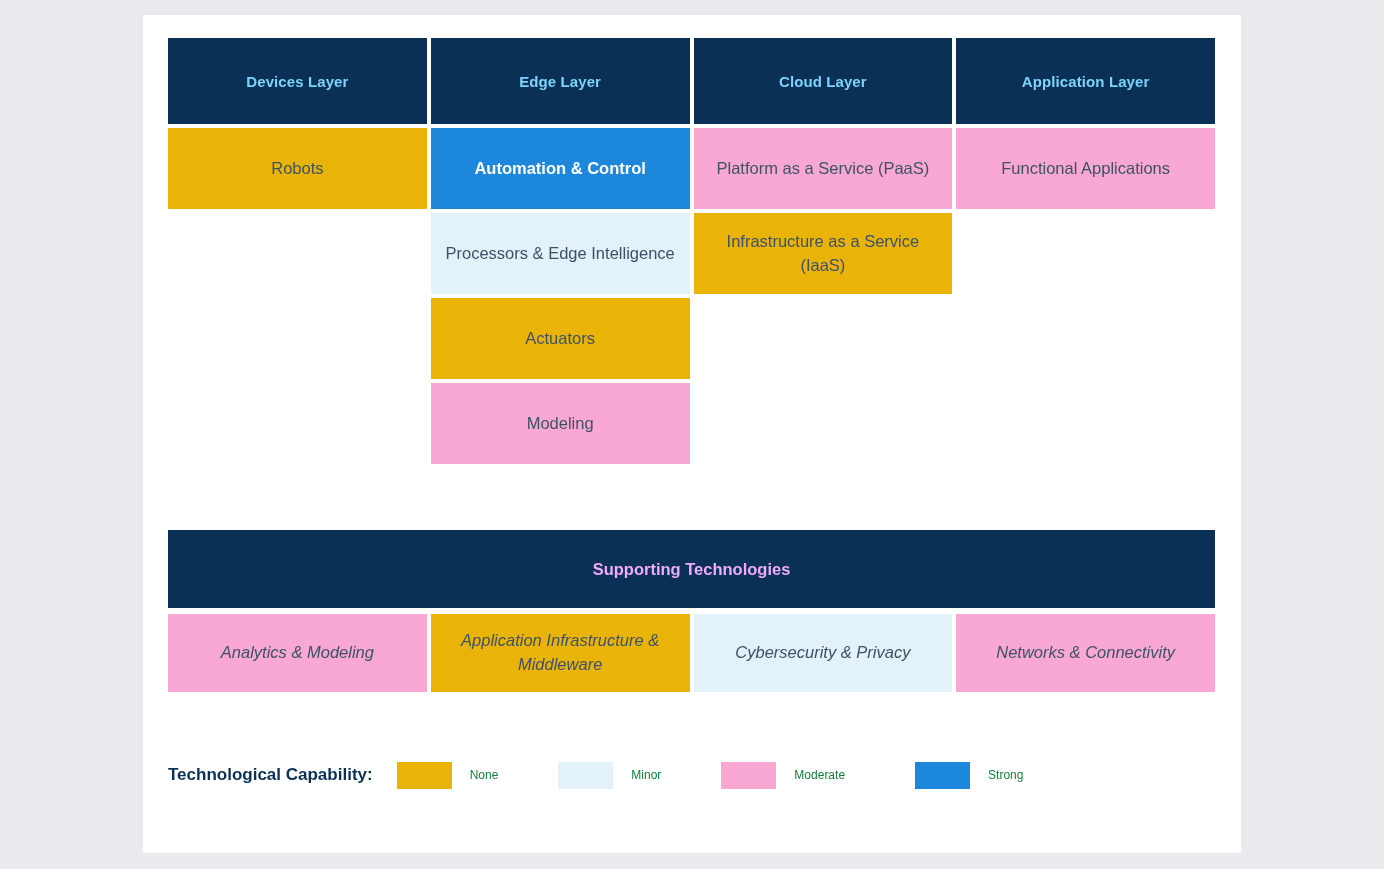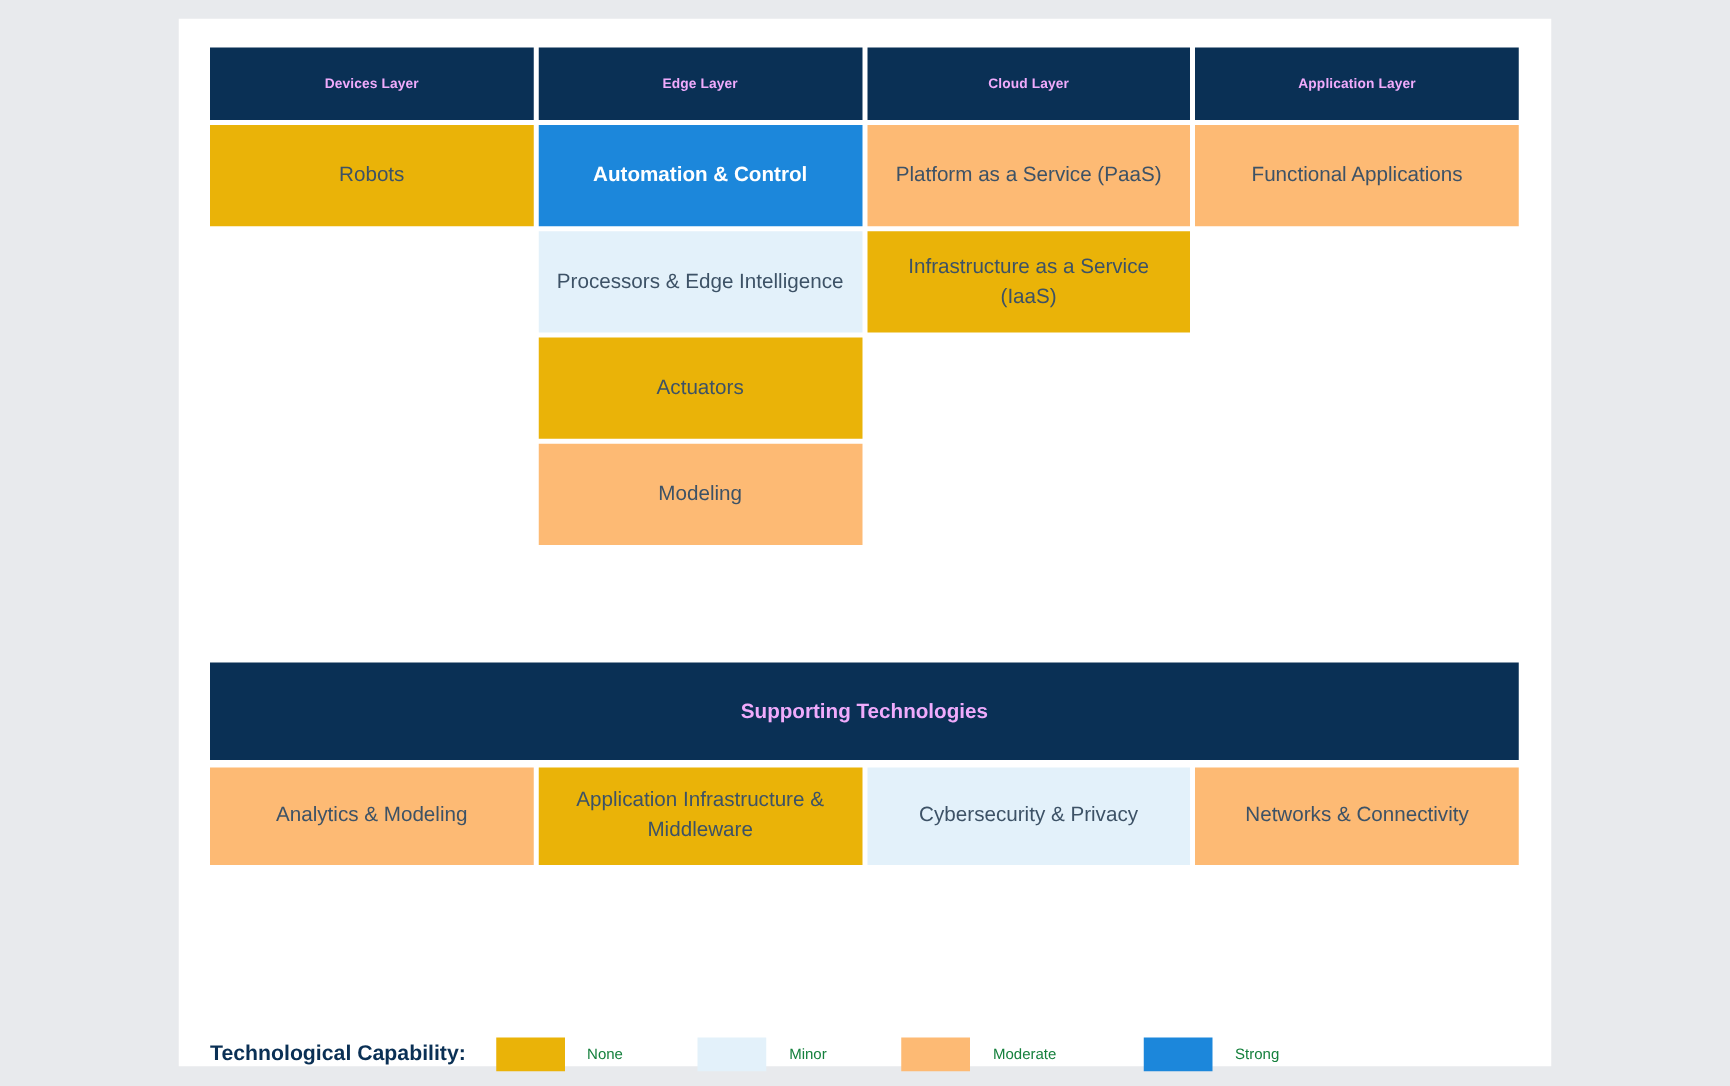--- a/index.html
+++ b/index.html
@@ -40,24 +40,24 @@
     align-items: flex-start;
   }
   .layer-col {
     flex: 1 1 0;
     display: flex;
     flex-direction: column;
     gap: 4px;
     min-width: 0;
   }
   .col-header {
-    height: 58px;
+    height: 86px;
     background: #0a3055;
-    color: #f0abfc;
-    font-size: 11px;
+    color: #7dd3fc;
+    font-size: 15px;
     font-weight: bold;
     display: flex;
     align-items: center;
     justify-content: center;
     text-align: center;
     letter-spacing: 0.1px;
   }
   .cell {
     min-height: 81px;
     display: flex;
@@ -67,21 +67,21 @@
     font-size: 16.5px;
     color: #3d5266;
     line-height: 1.45;
     padding: 6px 12px;
     box-sizing: border-box;
   }
 
   
   .cap-none     { background: #eab308; color: #3d5266; }
   .cap-minor    { background: #e3f1fa; color: #3d5266; }
-  .cap-moderate { background: #fdba74; color: #3d5266; }
+  .cap-moderate { background: #f9a8d4; color: #3d5266; }
   .cap-strong   { background: #1c87db; color: #ffffff; font-weight: bold; }
 
   
   .support-block {
     position: absolute;
     left: 25px;
     top: 515px;
     width: 1047px;
   }
   .support-header {
@@ -92,32 +92,33 @@
     font-weight: bold;
     display: flex;
     align-items: center;
     justify-content: center;
     text-align: center;
   }
   .support-row {
     display: flex;
     gap: 4px;
     margin-top: 6px;
+    font-style: italic;
   }
   .support-row .cell {
     flex: 1 1 0;
     min-width: 0;
     min-height: 78px;
   }
 
   
   .legend {
     position: absolute;
     left: 25px;
-    top: 804px;
+    top: 736px;
     width: 1047px;
     height: 48px;
     display: flex;
     align-items: center;
     text-align: center;
   }
   .legend-title {
     font-size: 17px;
     font-weight: bold;
     color: #0a3055;

